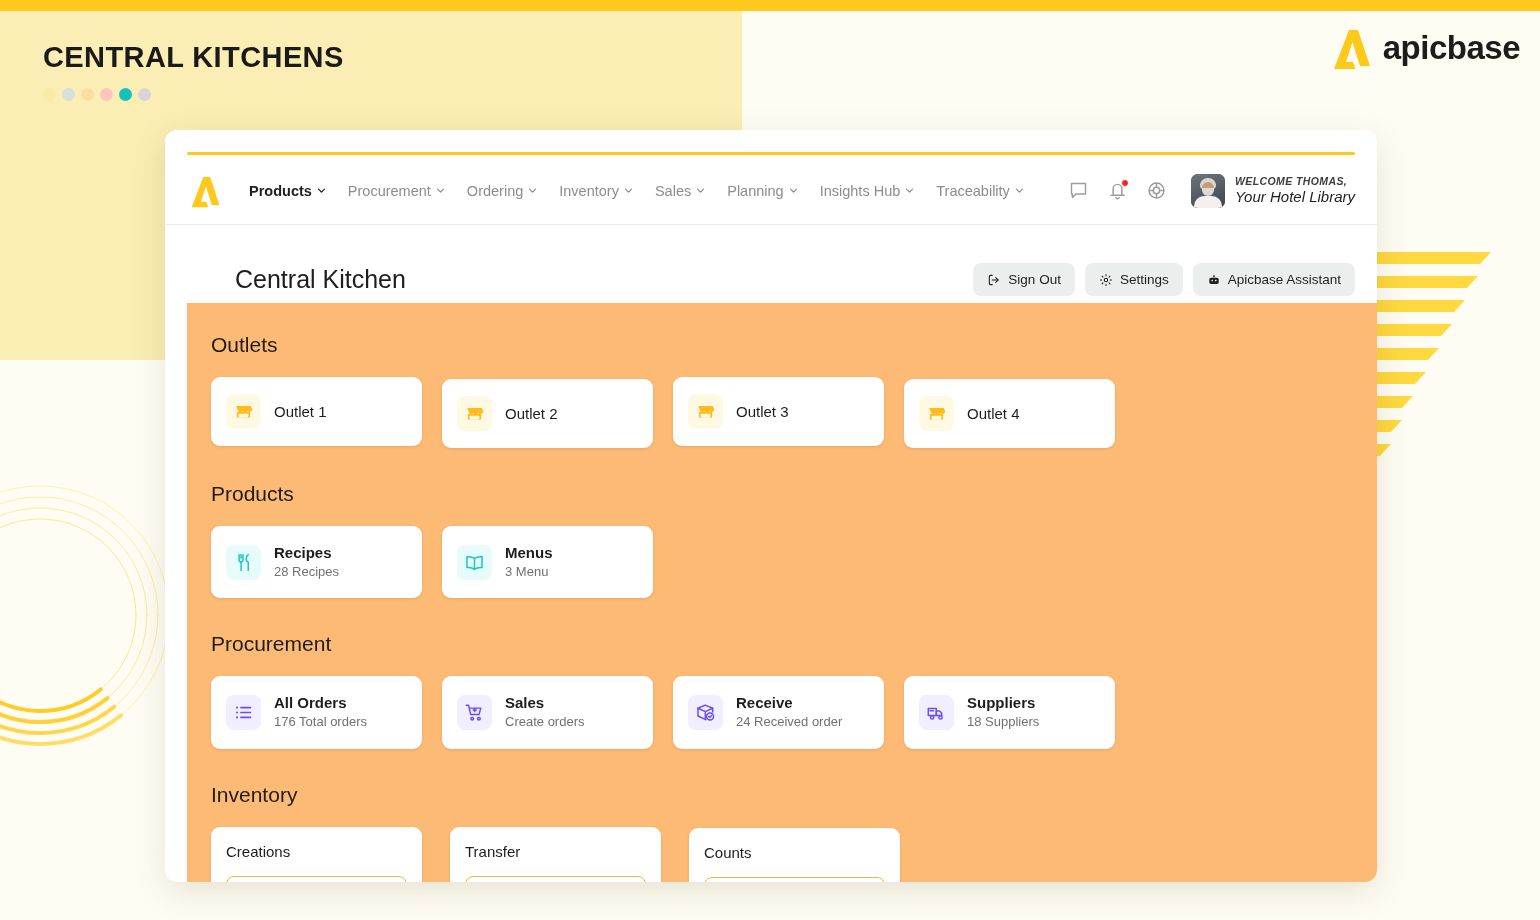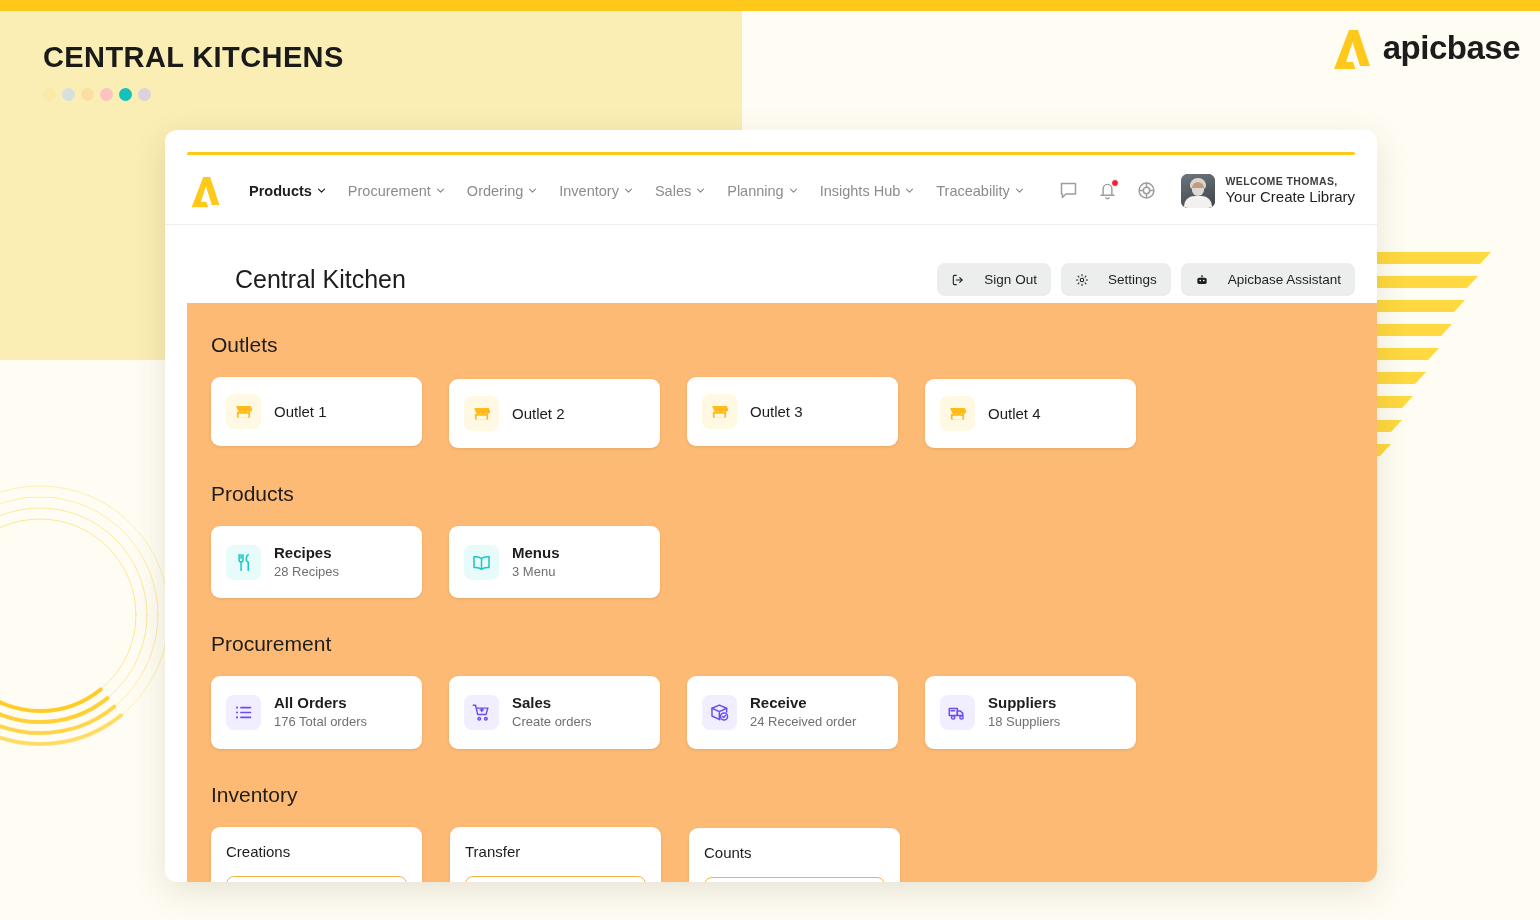--- a/index.html
+++ b/index.html
@@ -65,21 +65,21 @@
     font-size: 14.5px; color: #8a8c8e; cursor: pointer; white-space: nowrap;
   }
   .nav-item.active { color: #1e1e1e; font-weight: bold; }
   .chev { width: 9px; height: 9px; }
   .nav-right { margin-left: auto; display: flex; align-items: center; gap: 18px; }
   .nav-icon { width: 21px; height: 21px; position: relative; cursor: pointer; }
   .bell-dot {
     position: absolute; right: -1px; top: -1px; width: 8px; height: 8px;
     border-radius: 50%; background: #f4212e; border: 1.5px solid #fff;
   }
-  .user { display: flex; align-items: center; gap: 10px; margin-left: 6px; cursor: pointer; }
+  .user { display: flex; align-items: center; gap: 10px; margin-left: 6px; cursor: pointer; font-style: italic; }
   .avatar {
     width: 34px; height: 34px; border-radius: 7px; overflow: hidden;
     background: #4a4f55; position: relative; flex: none;
   }
   .avatar .a-sky { position: absolute; inset: 0; background: linear-gradient(160deg,#6e757d,#3d4349); }
   .avatar .a-hair { position: absolute; left: 9px; top: 4px; width: 16px; height: 11px; border-radius: 9px 9px 4px 4px; background: #d9d6d2; }
   .avatar .a-face { position: absolute; left: 11px; top: 8px; width: 12px; height: 13px; border-radius: 6px; background: #c79a7c; }
   .avatar .a-beard { position: absolute; left: 11px; top: 14px; width: 12px; height: 8px; border-radius: 0 0 6px 6px; background: #ddd9d4; }
   .avatar .a-body { position: absolute; left: 3px; bottom: 0; width: 28px; height: 12px; border-radius: 10px 10px 0 0; background: #f2f1ef; }
   .user-lines { line-height: 1.25; }
@@ -87,37 +87,37 @@
   .user-bot { font-size: 15px; color: #1f1f1f; }
 
   
   .page-head {
     position: absolute; left: 0; top: 96px; width: 1212px; height: 107px;
     display: flex; align-items: center; padding: 0 46px; margin-left: 24px;
   }
   .page-title { font-size: 25px; color: #1d1d1d; }
   .head-actions { margin-left: auto; display: flex; gap: 10px; }
   .pill {
-    display: flex; align-items: center; gap: 19px;
+    display: flex; align-items: center; gap: 7px;
     background: #eceded; border: none; border-radius: 8px;
     padding: 9px 14px; font-size: 13.5px; color: #1f1f1f; cursor: pointer;
     font-family: "Liberation Sans", sans-serif;
   }
   .pill svg { width: 14px; height: 14px; }
 
   
   .content {
     position: absolute; left: 22px; top: 173px; width: 1190px; height: 579px;
     background: #fdba74; overflow: hidden;
   }
   .sec-title { font-size: 21px; color: #1d1d1d; margin: 0 0 20px 24px; }
   .sec { margin-top: 34px; }
   .sec:first-child { margin-top: 30px; }
 
-  .cards { display: flex; gap: 27px; padding: 0 24px; align-items: flex-start; }
+  .cards { display: flex; gap: 20px; padding: 0 24px; align-items: flex-start; }
   .card {
     width: 211px; background: #fff; border-radius: 9px;
     box-shadow: 0 1px 3px rgba(20,20,20,.10);
     display: flex; align-items: center; gap: 13px;
     padding: 17px 15px; cursor: pointer;
   }
   .card.drop { margin-top: 2px; }
   .ico {
     width: 35px; height: 35px; border-radius: 8px; flex: none;
     display: flex; align-items: center; justify-content: center;
@@ -268,21 +268,21 @@
       <div class="user">
         <div class="avatar">
           <span class="a-sky"></span>
             <span class="a-hair"></span>
             <span class="a-face"></span>
           <span class="a-beard"></span>
             <span class="a-body"></span>
         </div>
         <div class="user-lines">
           <div class="user-top">WELCOME THOMAS,</div>
-          <div class="user-bot">Your Create Library</div>
+          <div class="user-bot">Your Hotel Library</div>
         </div>
       </div>
     </div>
   </div>
 
   <div class="page-head">
     <div class="page-title">Central Kitchen</div>
     <div class="head-actions" id="headActions">
         <button class="pill">
           <span style="display: flex;">

